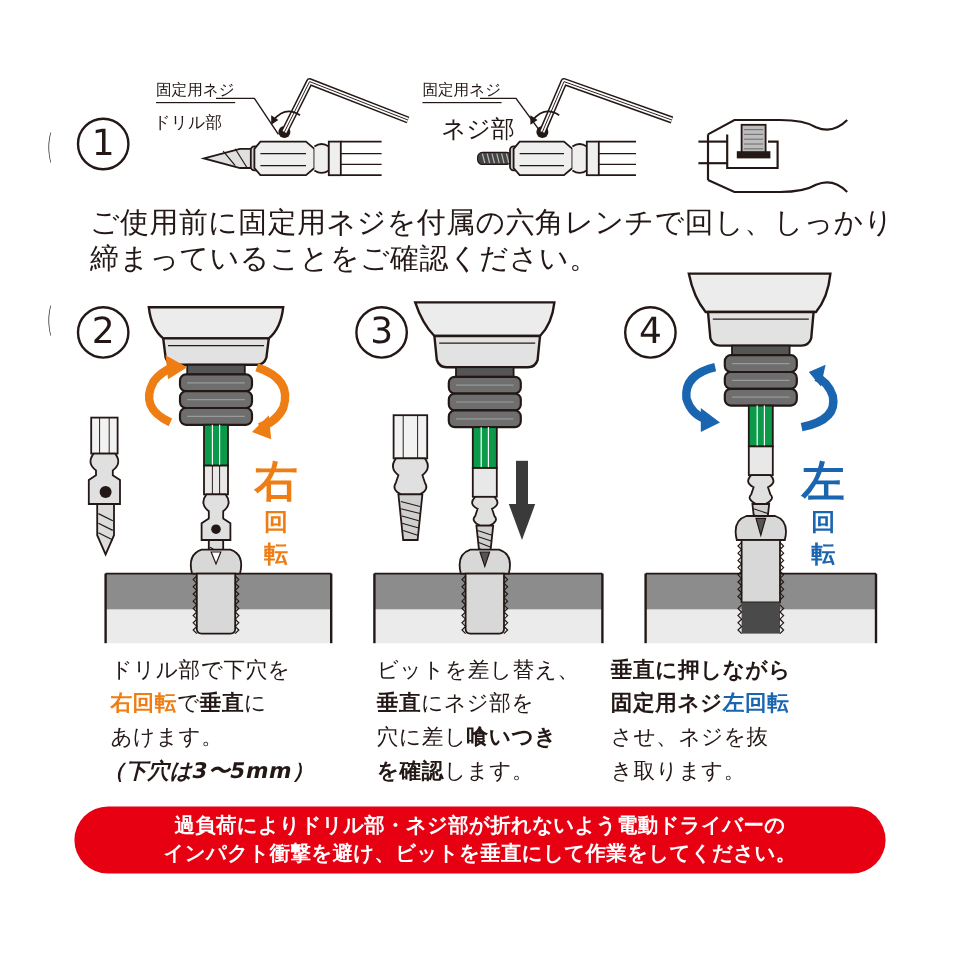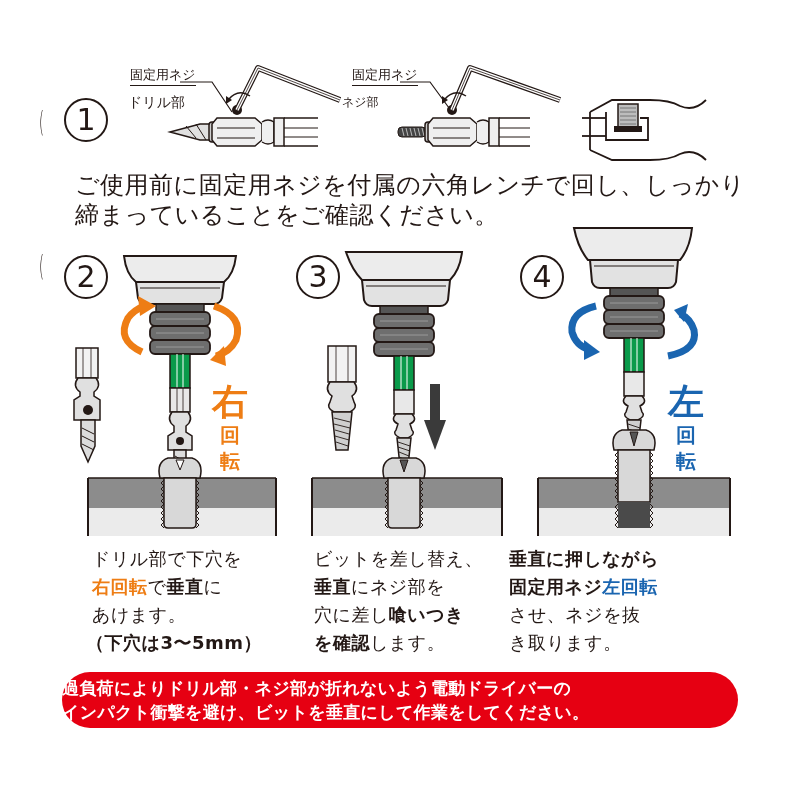--- a/index.html
+++ b/index.html
@@ -17,36 +17,36 @@
   .rot-label { position: absolute; font-weight: 900; display: flex; flex-direction: column; align-items: center; line-height: 1; }
   .rot-label .big { font-size: 36px; }
   .rot-label .small { font-size: 20px; margin-top: 4px; line-height: 22px; }
   .orange { color: #ee7d14; }
   .blue { color: #1a65b0; }
   .desc { position: absolute; font-size: 18px; line-height: 28px; color: #231815; white-space: nowrap; letter-spacing: 0.5px; }
   .desc b { font-weight: 900; }
   .warning {
     position: absolute; left: 62px; top: 672px; width: 676px; height: 56px; background: #e60012;
     border-radius: 28px; color: #ffffff; font-weight: 900; font-size: 17px; line-height: 24px;
-    display: flex; flex-direction: column; justify-content: center; letter-spacing: 0.3px;
+    display: flex; flex-direction: column; justify-content: center; align-items: center; letter-spacing: 0.3px;
   }
   svg { position: absolute; overflow: visible; }
 </style>
 </head>
 <body>
 
 <div class="bracket" style="left:36px;top:106px;">(</div>
 <div class="bracket" style="left:36px;top:250px;">(</div>
 
 <div class="step-num" style="left:64px;top:98px;">1</div>
 
 <div class="label-small underline" style="left:130px;top:66px;">固定用ネジ</div>
 <div class="label-small" style="left:128px;top:94px;font-size:14px;">ドリル部</div>
 <div class="label-small underline" style="left:352px;top:66px;">固定用ネジ</div>
-<div class="label-small" style="left:342px;top:94px;font-size:12px;">ネジ部</div>
+<div class="label-small" style="left:368px;top:94px;font-size:20px;">ネジ部</div>
 
 <svg style="left:0;top:0;" width="800" height="800">
 
   <polyline points="180,82 212,82 232,112" fill="none" stroke="#231815" stroke-width="1.2"></polyline>
 
   <polygon points="170,132 200,124 212,124 212,140 200,140" fill="#e0e0e0" stroke="#231815" stroke-width="1.5"></polygon>
   <line x1="186" y1="126" x2="196" y2="138" stroke="#231815" stroke-width="1"></line>
   <line x1="196" y1="124" x2="206" y2="140" stroke="#231815" stroke-width="1"></line>
 
   <rect x="209" y="122" width="8" height="20" rx="3" fill="#cfcfcf" stroke="#231815" stroke-width="1.5"></rect>
@@ -194,21 +194,21 @@
   <path d="M196,480 l3,3 -3,3 3,3 -3,3 3,3 -3,3 3,3 -3,3 3,3 -3,3 3,3 -3,3 3,3 -3,3 3,3 -3,3" fill="none" stroke="#231815" stroke-width="1"></path>
   <path d="M176,460 L184,460 L180,470 Z" fill="#ffffff" stroke="#231815" stroke-width="1"></path>
 </svg>
 
 <div class="desc" style="left:92px;top:545px;">
   <div>ドリル部で下穴を</div>
   <div>
     <b class="orange">右回転</b><span>で</span><b>垂直</b><span>に</span>
   </div>
   <div>あけます。</div>
-  <div style="font-weight:900;margin-left:-6px;">（下穴は3〜5mm）</div>
+  <div style="font-weight:900;margin-left:-6px;font-style:italic;">（下穴は3〜5mm）</div>
 </div>
 
 <div class="step-num" style="left:296px;top:255px;">3</div>
 
 <svg style="left:0;top:0;" width="800" height="800">
   <path d="M346,252 L462,252 Q460,270 450,280 L362,280 Q352,270 346,252 Z" fill="#ececec" stroke="#231815" stroke-width="2"></path>
   <path d="M362,280 L450,280 L448,300 Q446,306 440,306 L372,306 Q366,306 364,300 Z" fill="#e2e2e2" stroke="#231815" stroke-width="2"></path>
   <line x1="366" y1="286" x2="446" y2="286" stroke="#231815" stroke-width="1"></line>
   <rect x="380" y="306" width="48" height="8" fill="#555" stroke="#231815" stroke-width="1.5"></rect>
   <rect x="374" y="314" width="60" height="14" rx="5" fill="#6e6e6e" stroke="#231815" stroke-width="1.8"></rect>

